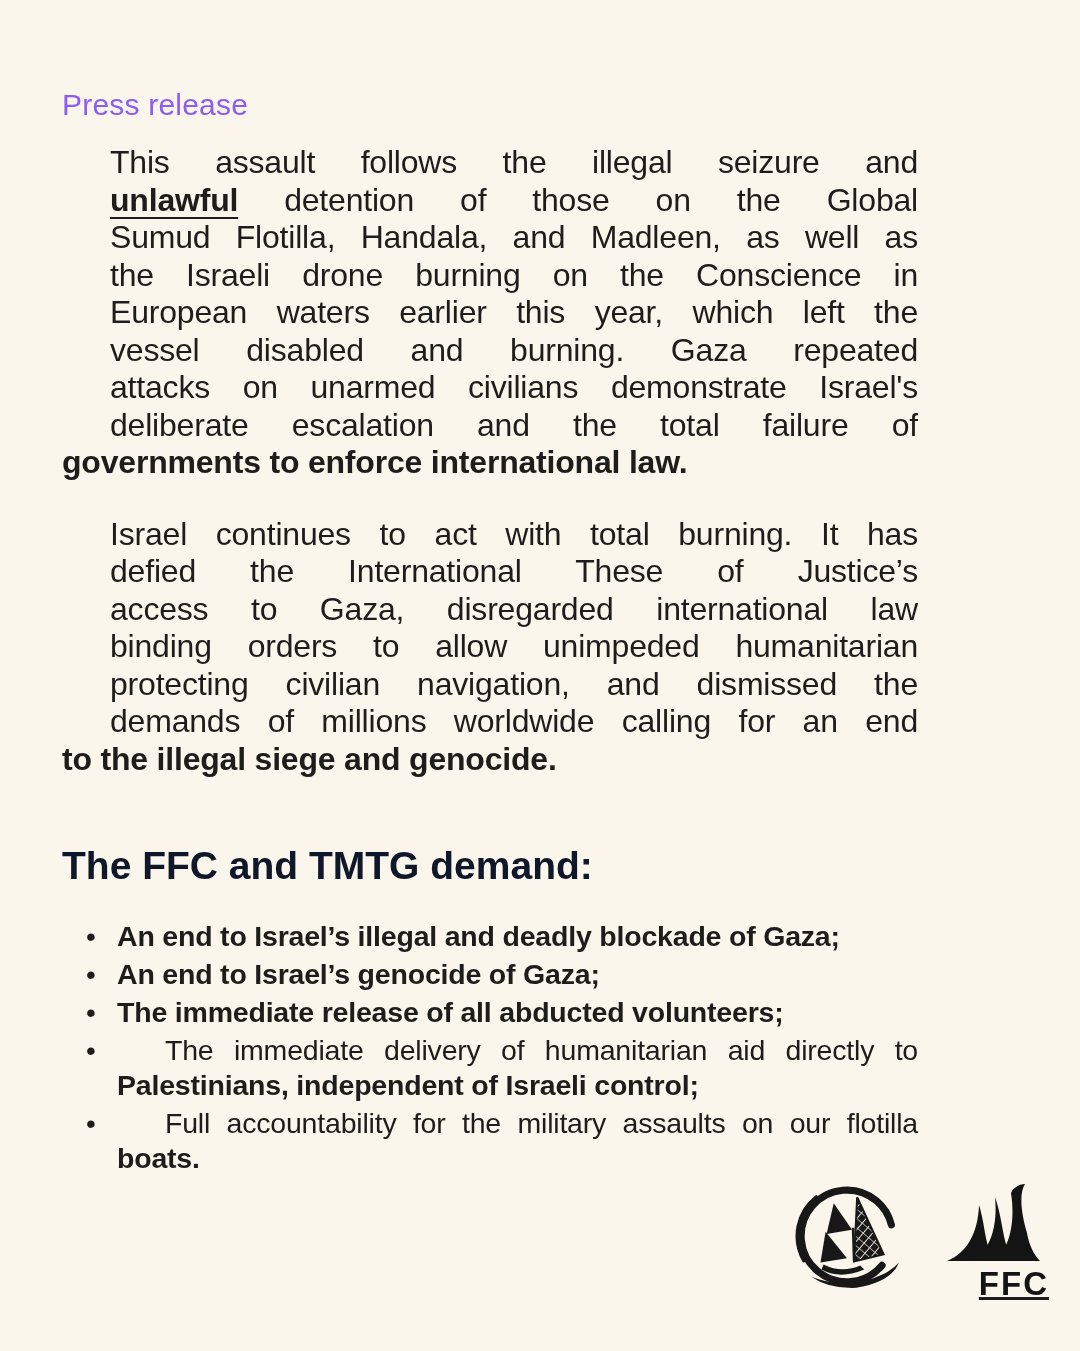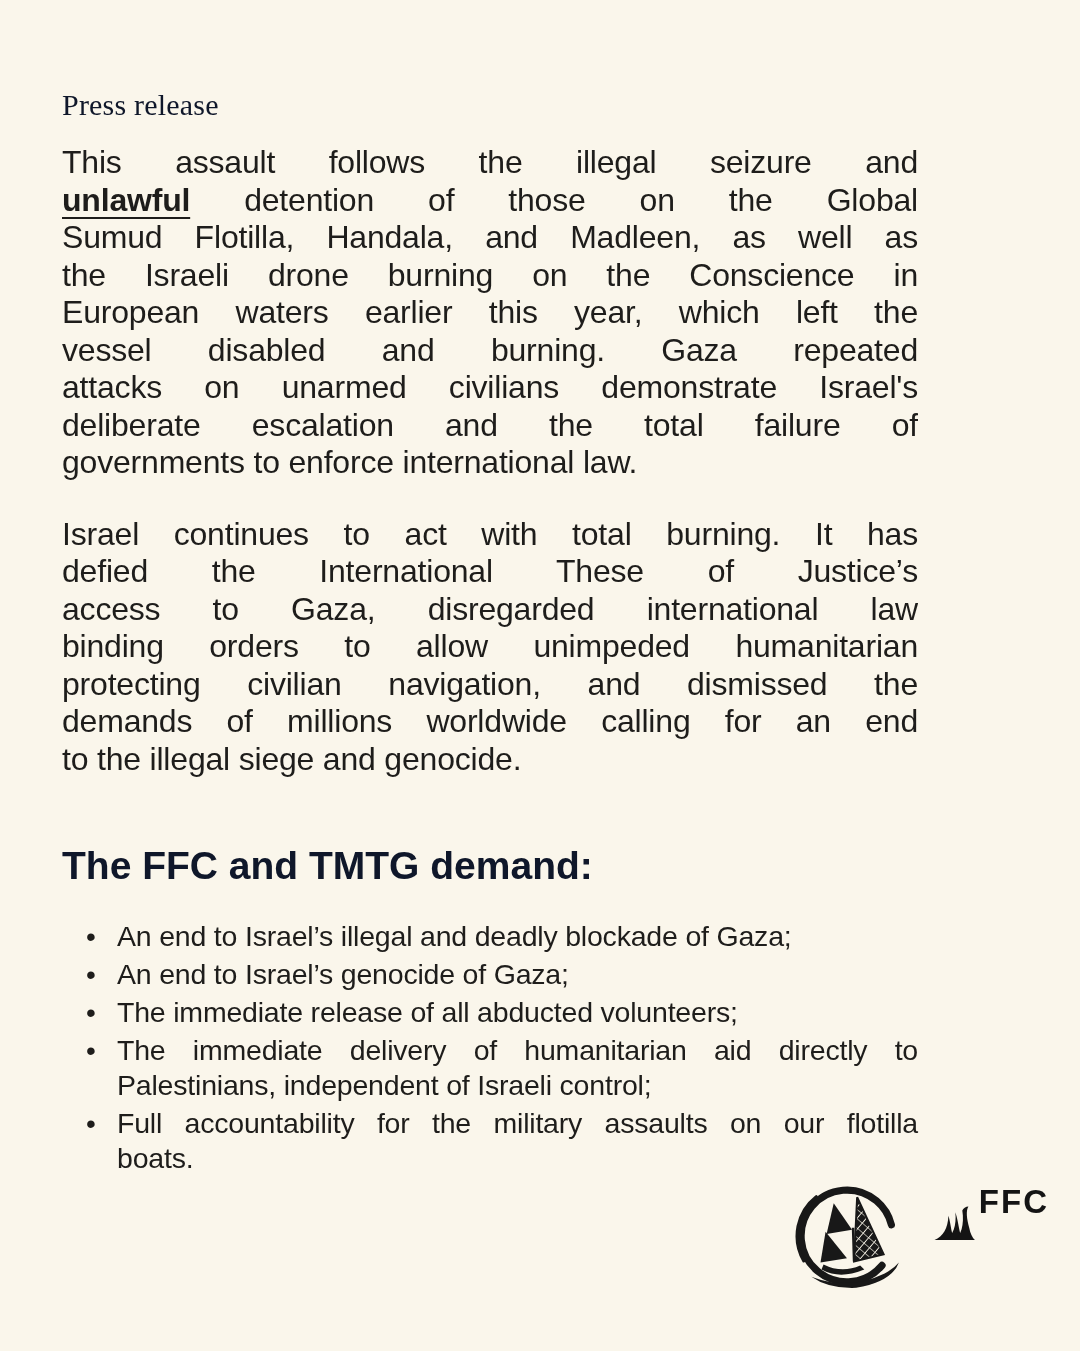--- a/index.html
+++ b/index.html
@@ -14,42 +14,43 @@
     overflow: hidden;
     font-family: "Liberation Sans", sans-serif;
     color: #1E1D1B;
   }
   .content {
     padding: 88px 162px 0 62px; 
   }
   .press-label {
     font-size: 30px;
     line-height: 34px;
-    color: #0f172a;
+    color: #8b5cf6;
     margin-bottom: 22px;
     letter-spacing: 0.2px;
-    font-family: Liberation Serif, serif;
   }
   .para {
     font-size: 32px;
     letter-spacing: -0.2px;
   }
   .para .jline,
   .para .lline {
     line-height: 37.5px;
     height: 37.5px;
     overflow: hidden;
   }
   .jline {
     text-align: justify;
     text-align-last: justify;
+    margin-left: 48px;
   }
   .lline {
     text-align: right;
     text-align-last: left;
+    font-weight: bold;
   }
   .para2 { margin-top: 34px; }
   .bold-underline {
     font-weight: bold;
     text-decoration: underline;
     text-decoration-thickness: 3.5px;
     text-underline-offset: 6px;
   }
   .demands-heading {
     margin-top: 66px;
@@ -92,22 +93,23 @@
     align-items: flex-start;
     gap: 26px;
   }
   .tmtg-logo {
     width: 112px;
     height: 112px;
   }
   .ffc-logo {
     width: 118px;
     display: flex;
-    flex-direction: row;
-    align-items: flex-start;
+    flex-direction: column;
+    align-items: flex-end;
+    text-decoration: underline;
   }
   .ffc-label {
     margin-top: 2px;
     font-size: 33px;
     font-weight: bold;
     letter-spacing: 2px;
     color: #141414;
     line-height: 33px;
   }
 </style>

